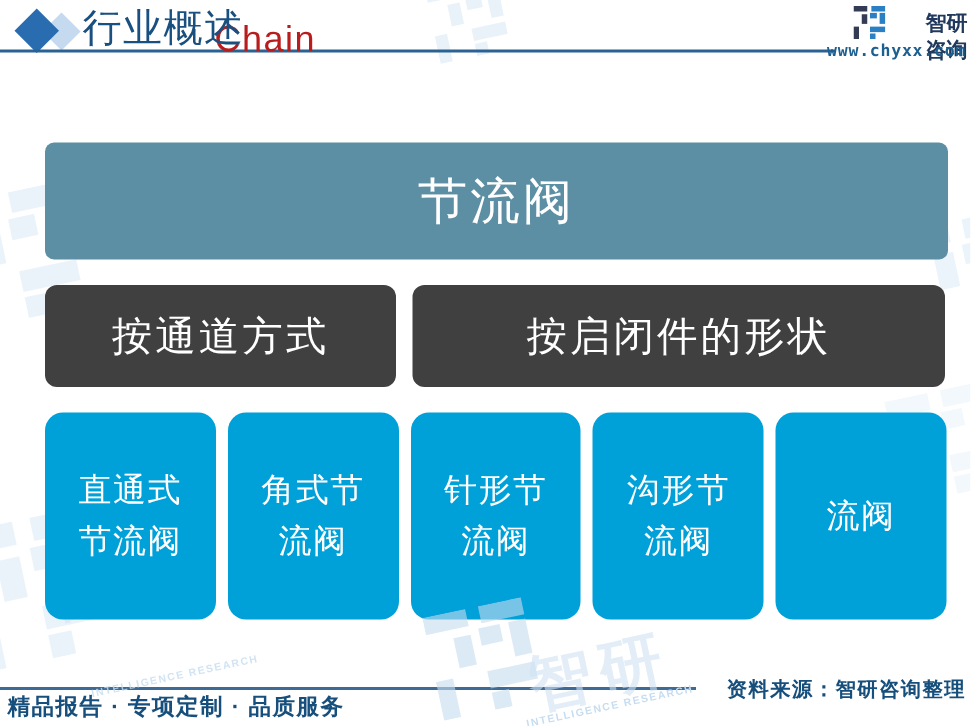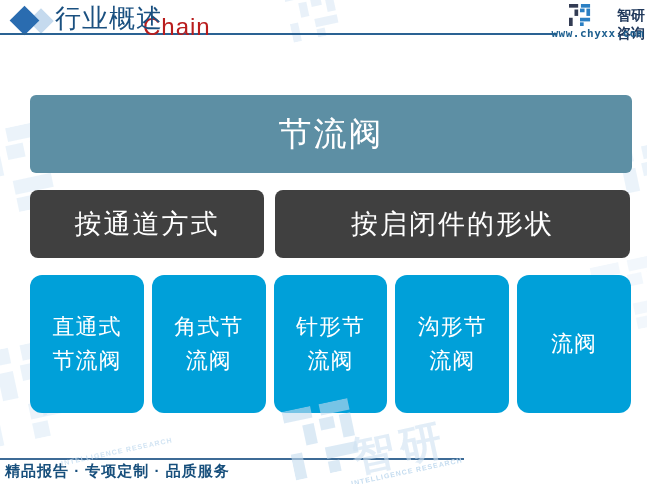--- a/index.html
+++ b/index.html
@@ -178,14 +178,15 @@
     </div>
     <div class="leaf-box">
       <div>
         <span>流阀</span>
       </div>
     </div>
   </div>
 
   <div class="footer-rule"></div>
   <div class="tagline">精品报告 · 专项定制 · 品质服务</div>
+  <div class="source">资料来源：智研咨询整理</div>
 
 </div>
 
 </body></html>

